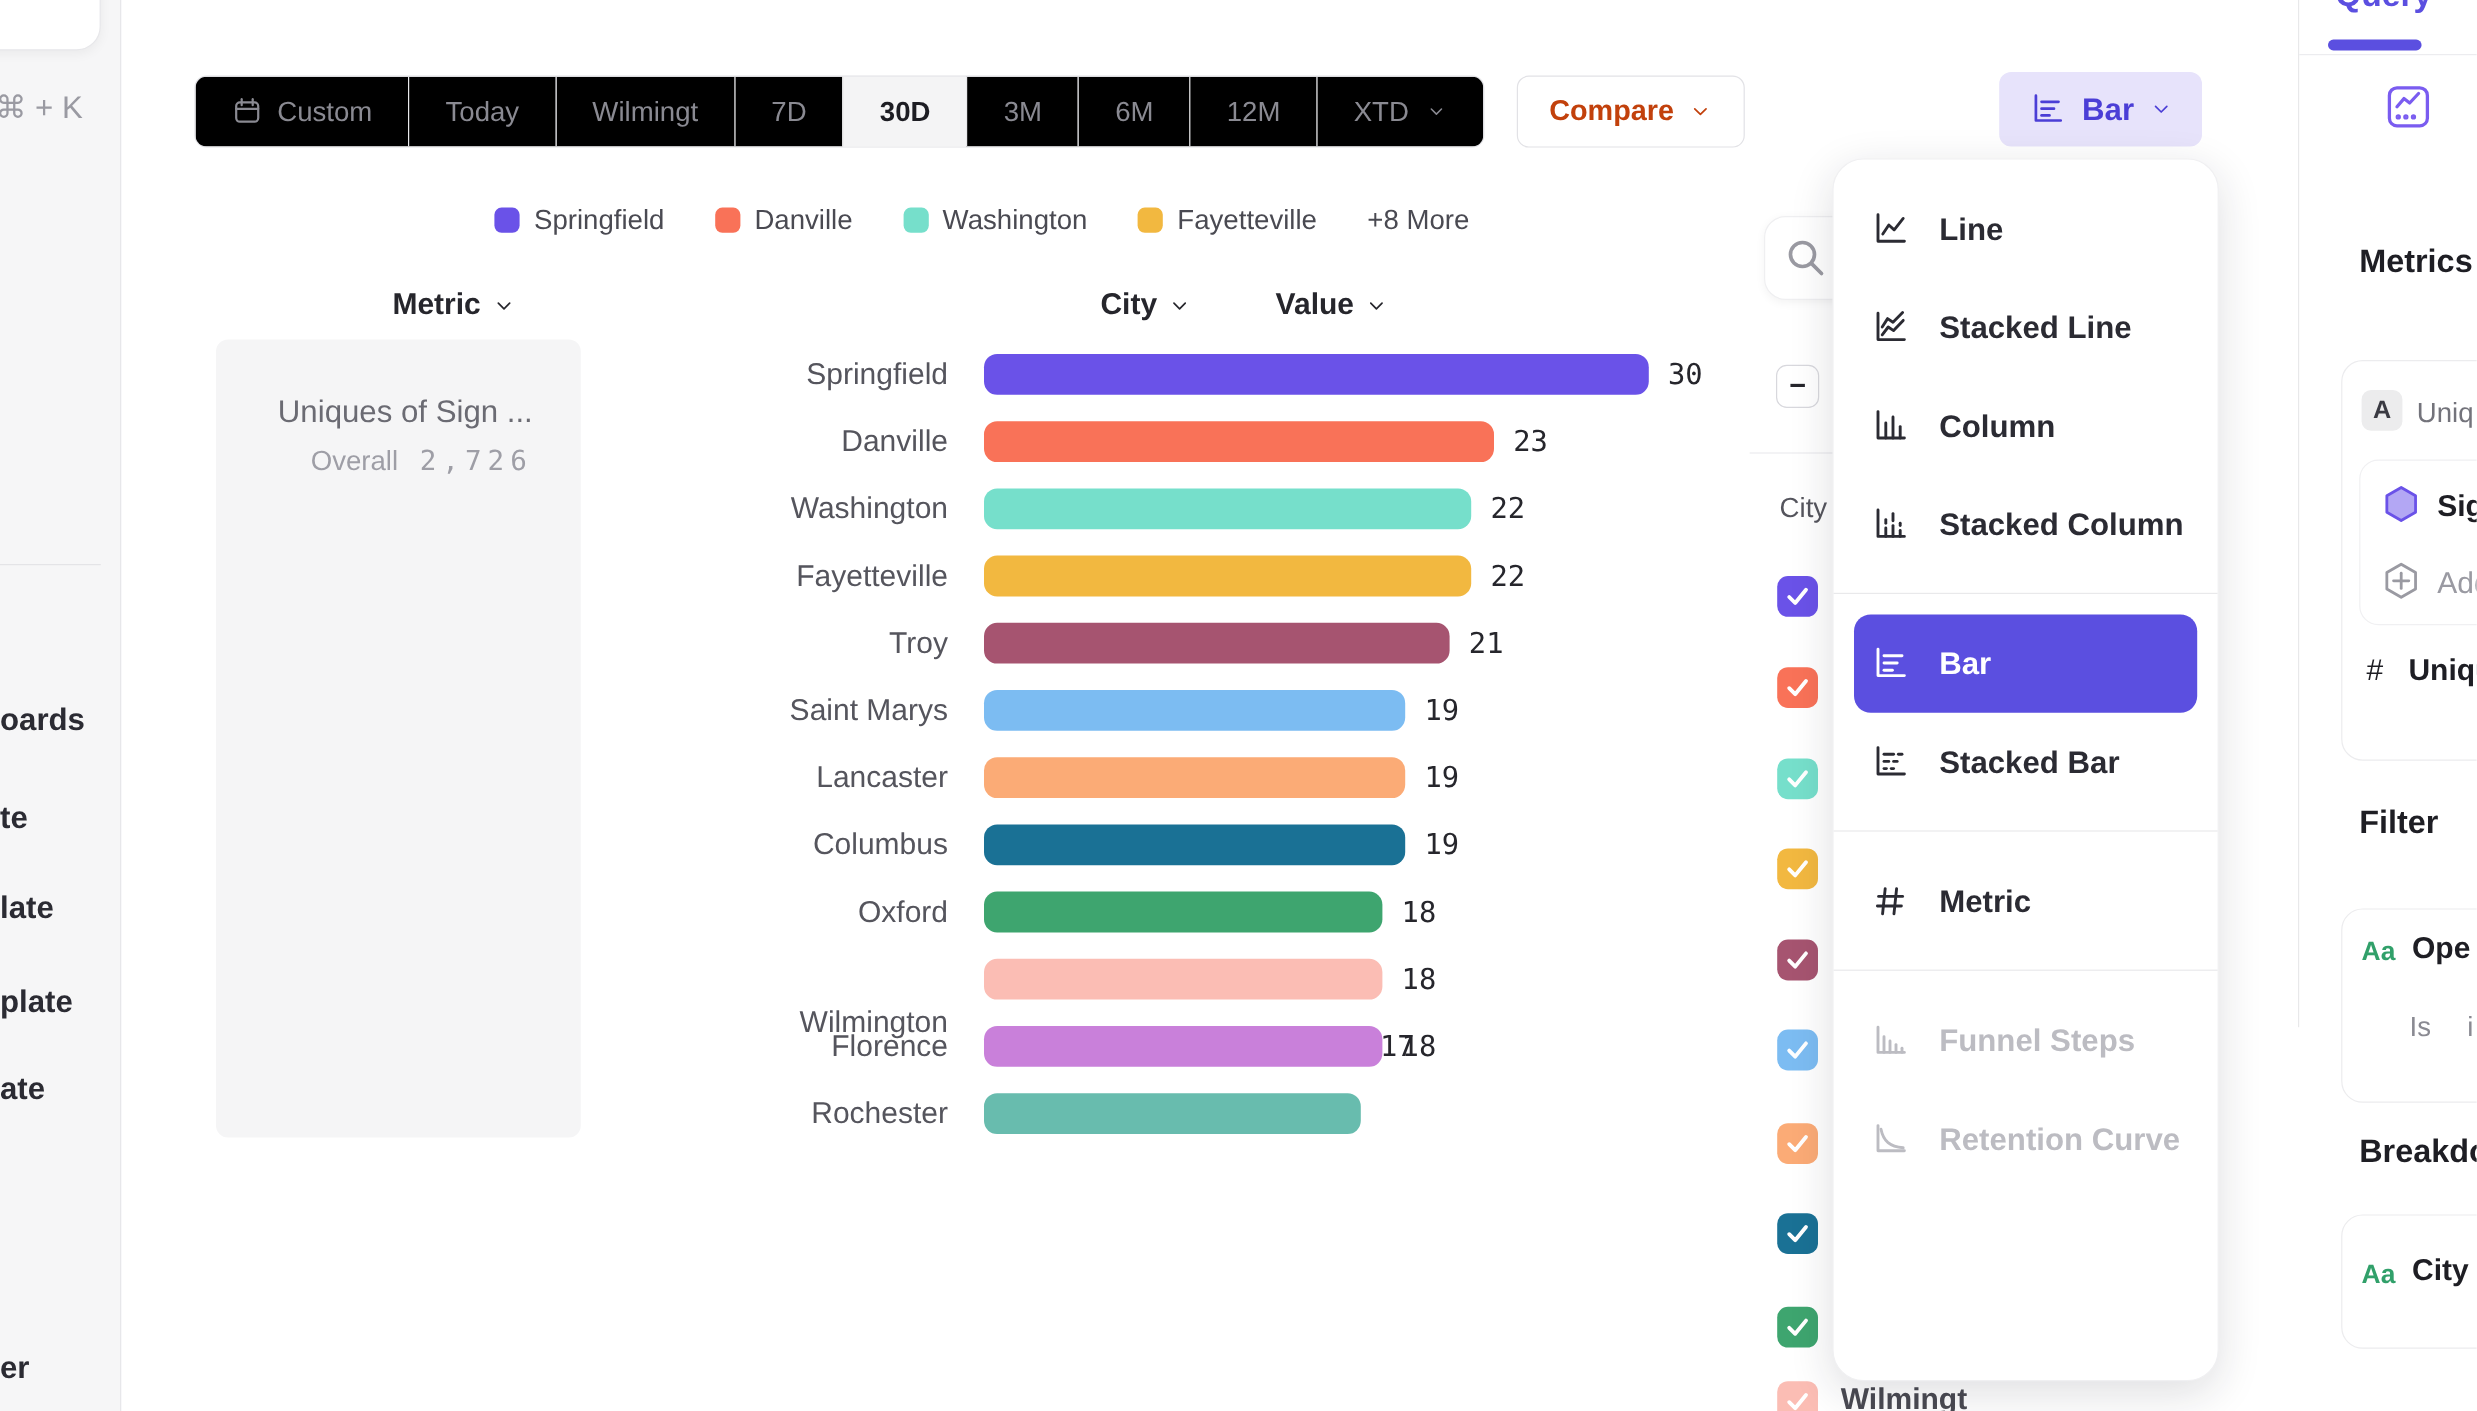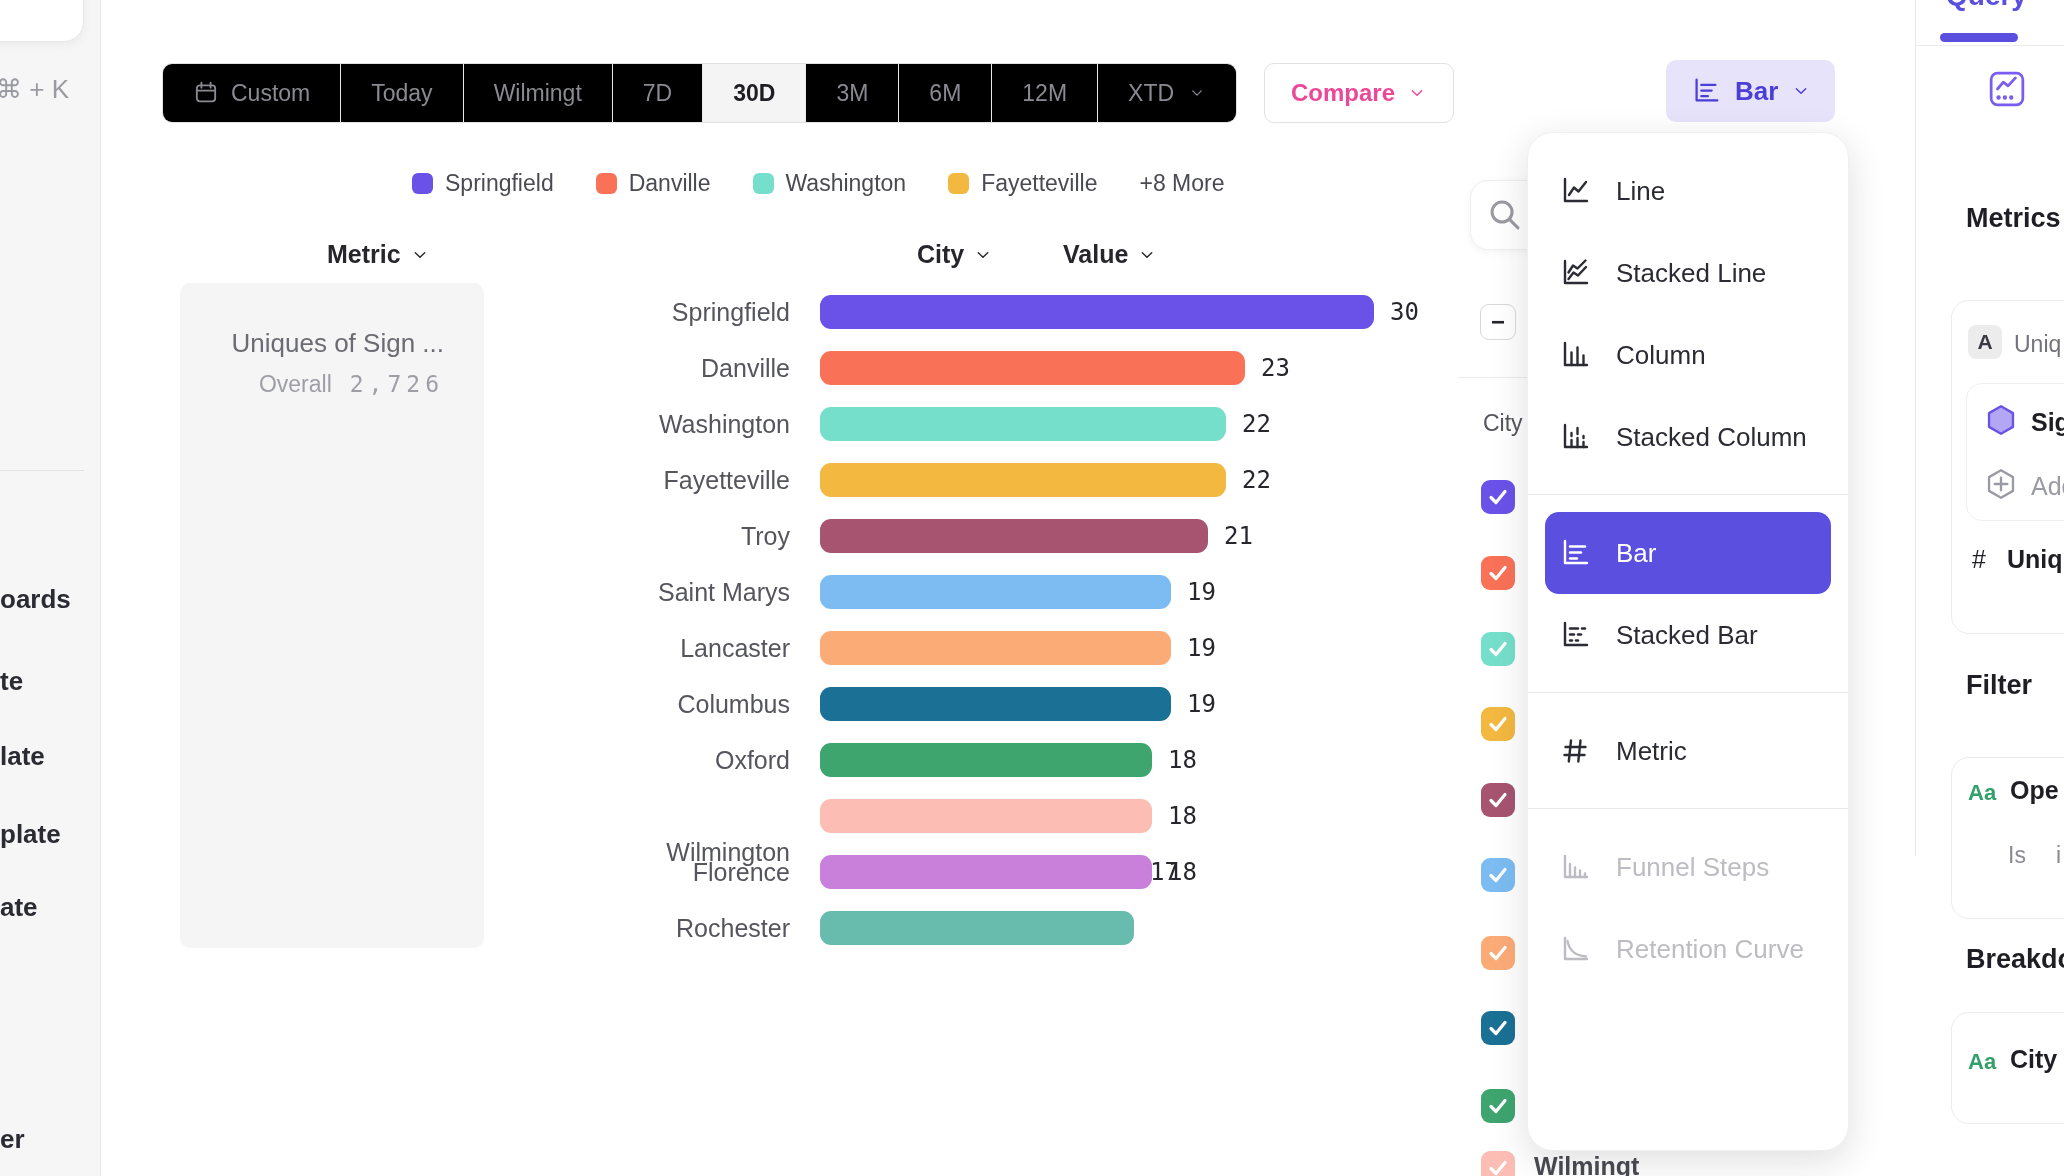--- a/index.html
+++ b/index.html
@@ -17,21 +17,21 @@
 
   
   #range-group{left:162px;top:63px;height:58px;display:flex;align-items:stretch;border:1px solid #E2E2E6;
                border-radius:10px;overflow:hidden;background:#fff;}
   .seg{display:flex;align-items:center;gap:12px;padding:0 30px;font-size:23px;color:#8A8A92;
        border-left:1px solid #E9E9EC;white-space:nowrap;background:#000000;}
   .seg:first-child{border-left:none;}
   .seg.active{background:#F4F4F5;color:#1D1D23;font-weight:600;}
   .seg .chev{margin-left:2px;}
   #compare-btn{left:1264px;top:63px;height:58px;padding:0 26px;display:flex;align-items:center;gap:12px;
-               border:1px solid #E2E2E6;border-radius:10px;font-size:24px;font-weight:600;color:#ec4899;background:#fff;}
+               border:1px solid #E2E2E6;border-radius:10px;font-size:24px;font-weight:600;color:#c2410c;background:#fff;}
   #bar-type-btn{left:1666px;top:60px;height:62px;padding:0 24px;display:flex;align-items:center;gap:13px;
                 background:#E7E3FB;border-radius:10px;font-size:26px;font-weight:700;color:#4B3ED6;}
 
   
   #legend{left:412px;top:170px;display:flex;align-items:center;gap:42px;}
   .lg-item{display:flex;align-items:center;gap:12px;font-size:23px;color:#4A4A52;}
   .lg-sw{width:21px;height:21px;border-radius:6px;}
   #legend-more{font-size:23px;color:#4A4A52;}
 
   
@@ -55,21 +55,21 @@
                   border-radius:9px;display:flex;align-items:center;justify-content:center;
                   font-size:24px;font-weight:700;color:#26262C;line-height:1;}
   #filter-divider{left:1458px;top:377px;width:70px;border-top:1px solid #ECECEF;}
   #city-group-label{left:1483px;top:410px;font-size:23px;color:#55555D;}
   .cbx{position:absolute;left:1481px;width:34px;height:34px;border-radius:9px;display:flex;align-items:center;justify-content:center;}
   #partial-row-label{left:1534px;top:1152px;font-size:25px;font-weight:600;color:#4A4A52;white-space:nowrap;}
 
   
   #chart-menu{left:1527px;top:132px;width:322px;height:1019px;background:#fff;border:1px solid #F0F0F2;
               border-radius:26px;box-shadow:0 10px 36px rgba(30,30,40,.14);z-index:50;padding-top:17px;box-sizing:border-box;}
-  .mi{height:82px;display:flex;align-items:center;gap:22px;padding-left:28px;font-size:26px;font-weight:400;color:#2B2B33;}
+  .mi{height:82px;display:flex;align-items:center;gap:22px;padding-left:28px;font-size:26px;font-weight:700;color:#2B2B33;}
   .mi .mi-icon{width:38px;display:flex;justify-content:center;}
   .mi.selected{background:#5B4FE0;color:#fff;border-radius:14px;margin:0 17px;padding-left:11px;}
   .mi.disabled{color:#BCBCC2;}
   .menu-sep{border-top:1px solid #E9E9EB;margin:16px 0 17px 0;}
 
   
   #query-panel{left:1915px;top:0;width:149px;height:856px;border-left:1px solid #E8E8EA;background:#fff;}
   #query-tab{position:absolute;left:30px;top:-20px;font-size:28px;font-weight:700;color:#5B4FE0;}
   #query-underline{position:absolute;left:24px;top:33px;width:78px;height:9px;border-radius:5px;background:#5B4FE0;}
   #query-head-divider{position:absolute;left:0;top:45px;width:149px;border-top:1px solid #ECECEF;}

